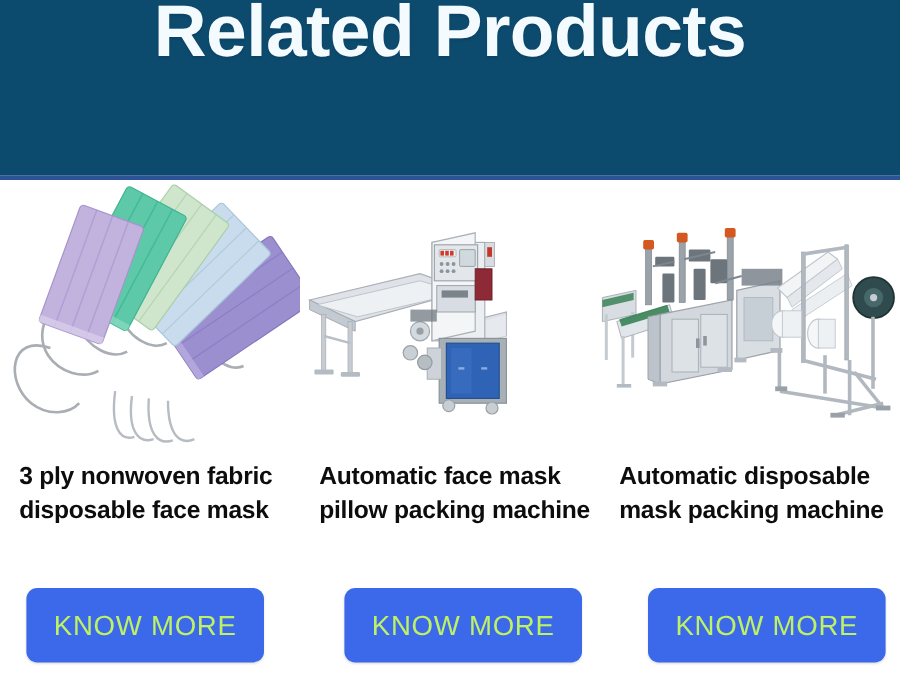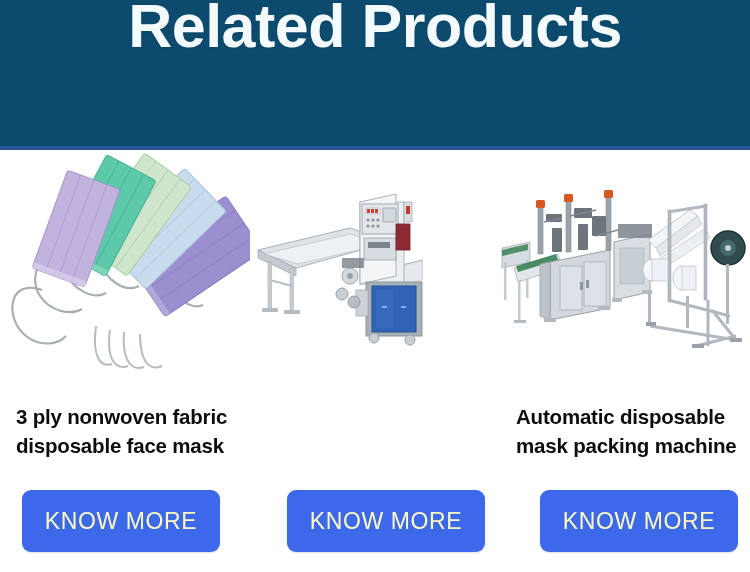--- a/index.html
+++ b/index.html
@@ -75,39 +75,39 @@
     top: 0;
     width: 250px;
     height: 222px;
     overflow: hidden;
   }
   .thumb svg { display: block; }
 
   .card-title {
     position: absolute;
     left: 16px;
-    top: 252px;
+    top: 232px;
     width: 234px;
     font-size: 20.5px;
     font-weight: 700;
     line-height: 29px;
     color: #0d0d0d;
     letter-spacing: -0.2px;
   }
 
   .btn {
     position: absolute;
     left: 22px;
     top: 340px;
     width: 198px;
     height: 62px;
     background: #3c68ea;
     border: none;
     border-radius: 9px;
-    color: #fef9c3;
+    color: #bef264;
     font-family: "Liberation Sans", sans-serif;
     font-size: 23px;
     font-weight: 400;
     letter-spacing: 0.6px;
     cursor: pointer;
     box-shadow: 0 1px 2px rgba(0,0,0,0.12);
     display: flex;
     align-items: center;
     justify-content: center;
     padding: 2px;
@@ -266,20 +266,21 @@
           </g>
 
           <g>
             <circle cx="100" cy="126" r="8" fill="#d4dade" stroke="#a0a7ad" stroke-width="1"></circle>
             <circle cx="100" cy="126" r="3" fill="#98a0a7"></circle>
             <circle cx="92" cy="144" r="6" fill="#c9d0d5" stroke="#9aa1a8" stroke-width="1"></circle>
             <rect x="92" y="108" width="22" height="10" fill="#6f7880" opacity="0.75"></rect>
           </g>
         </svg>
       </div>
+      <div class="card-title">Automatic face mask pillow packing machine</div>
       <button class="btn">KNOW MORE</button>
     </div>
 
     <div class="card">
       <div class="thumb">
         <svg width="250" height="222" viewBox="0 0 250 222">
           <rect x="0" y="0" width="250" height="222" fill="#ffffff"></rect>
 
           <g>
             <polygon points="2,98 30,92 30,112 2,118" fill="#d7dde2" stroke="#a6adb4" stroke-width="0.8"></polygon>

